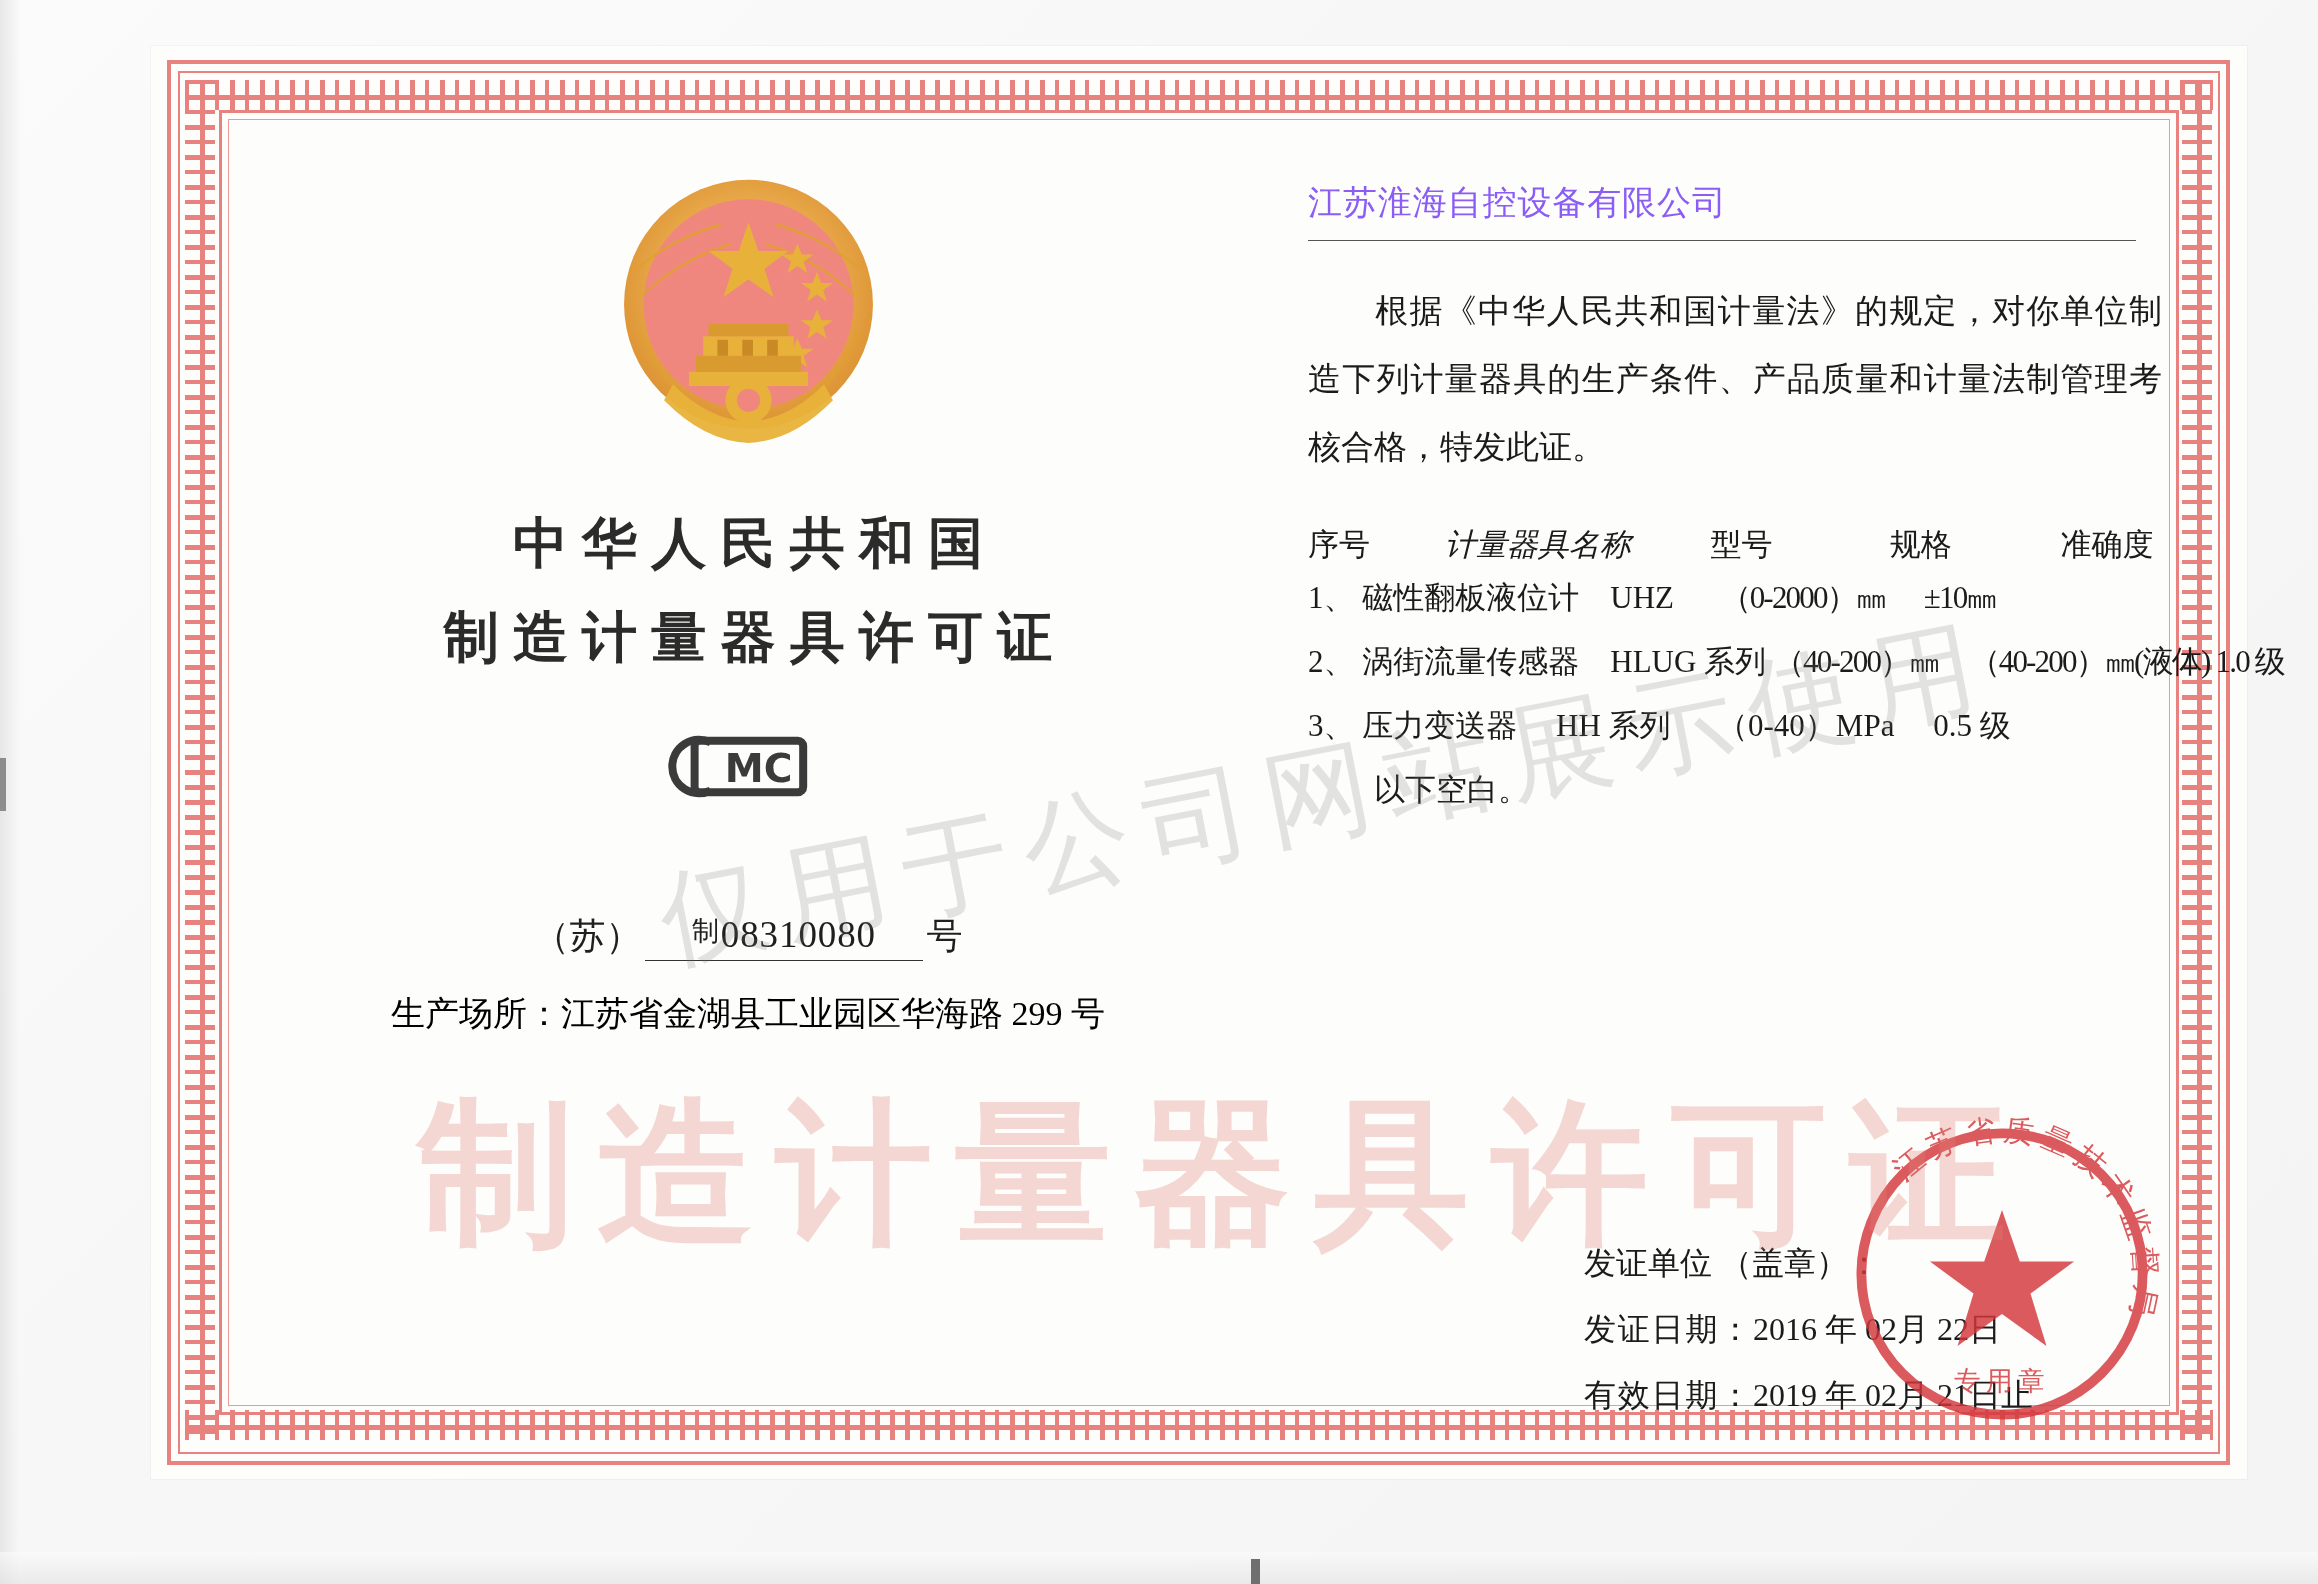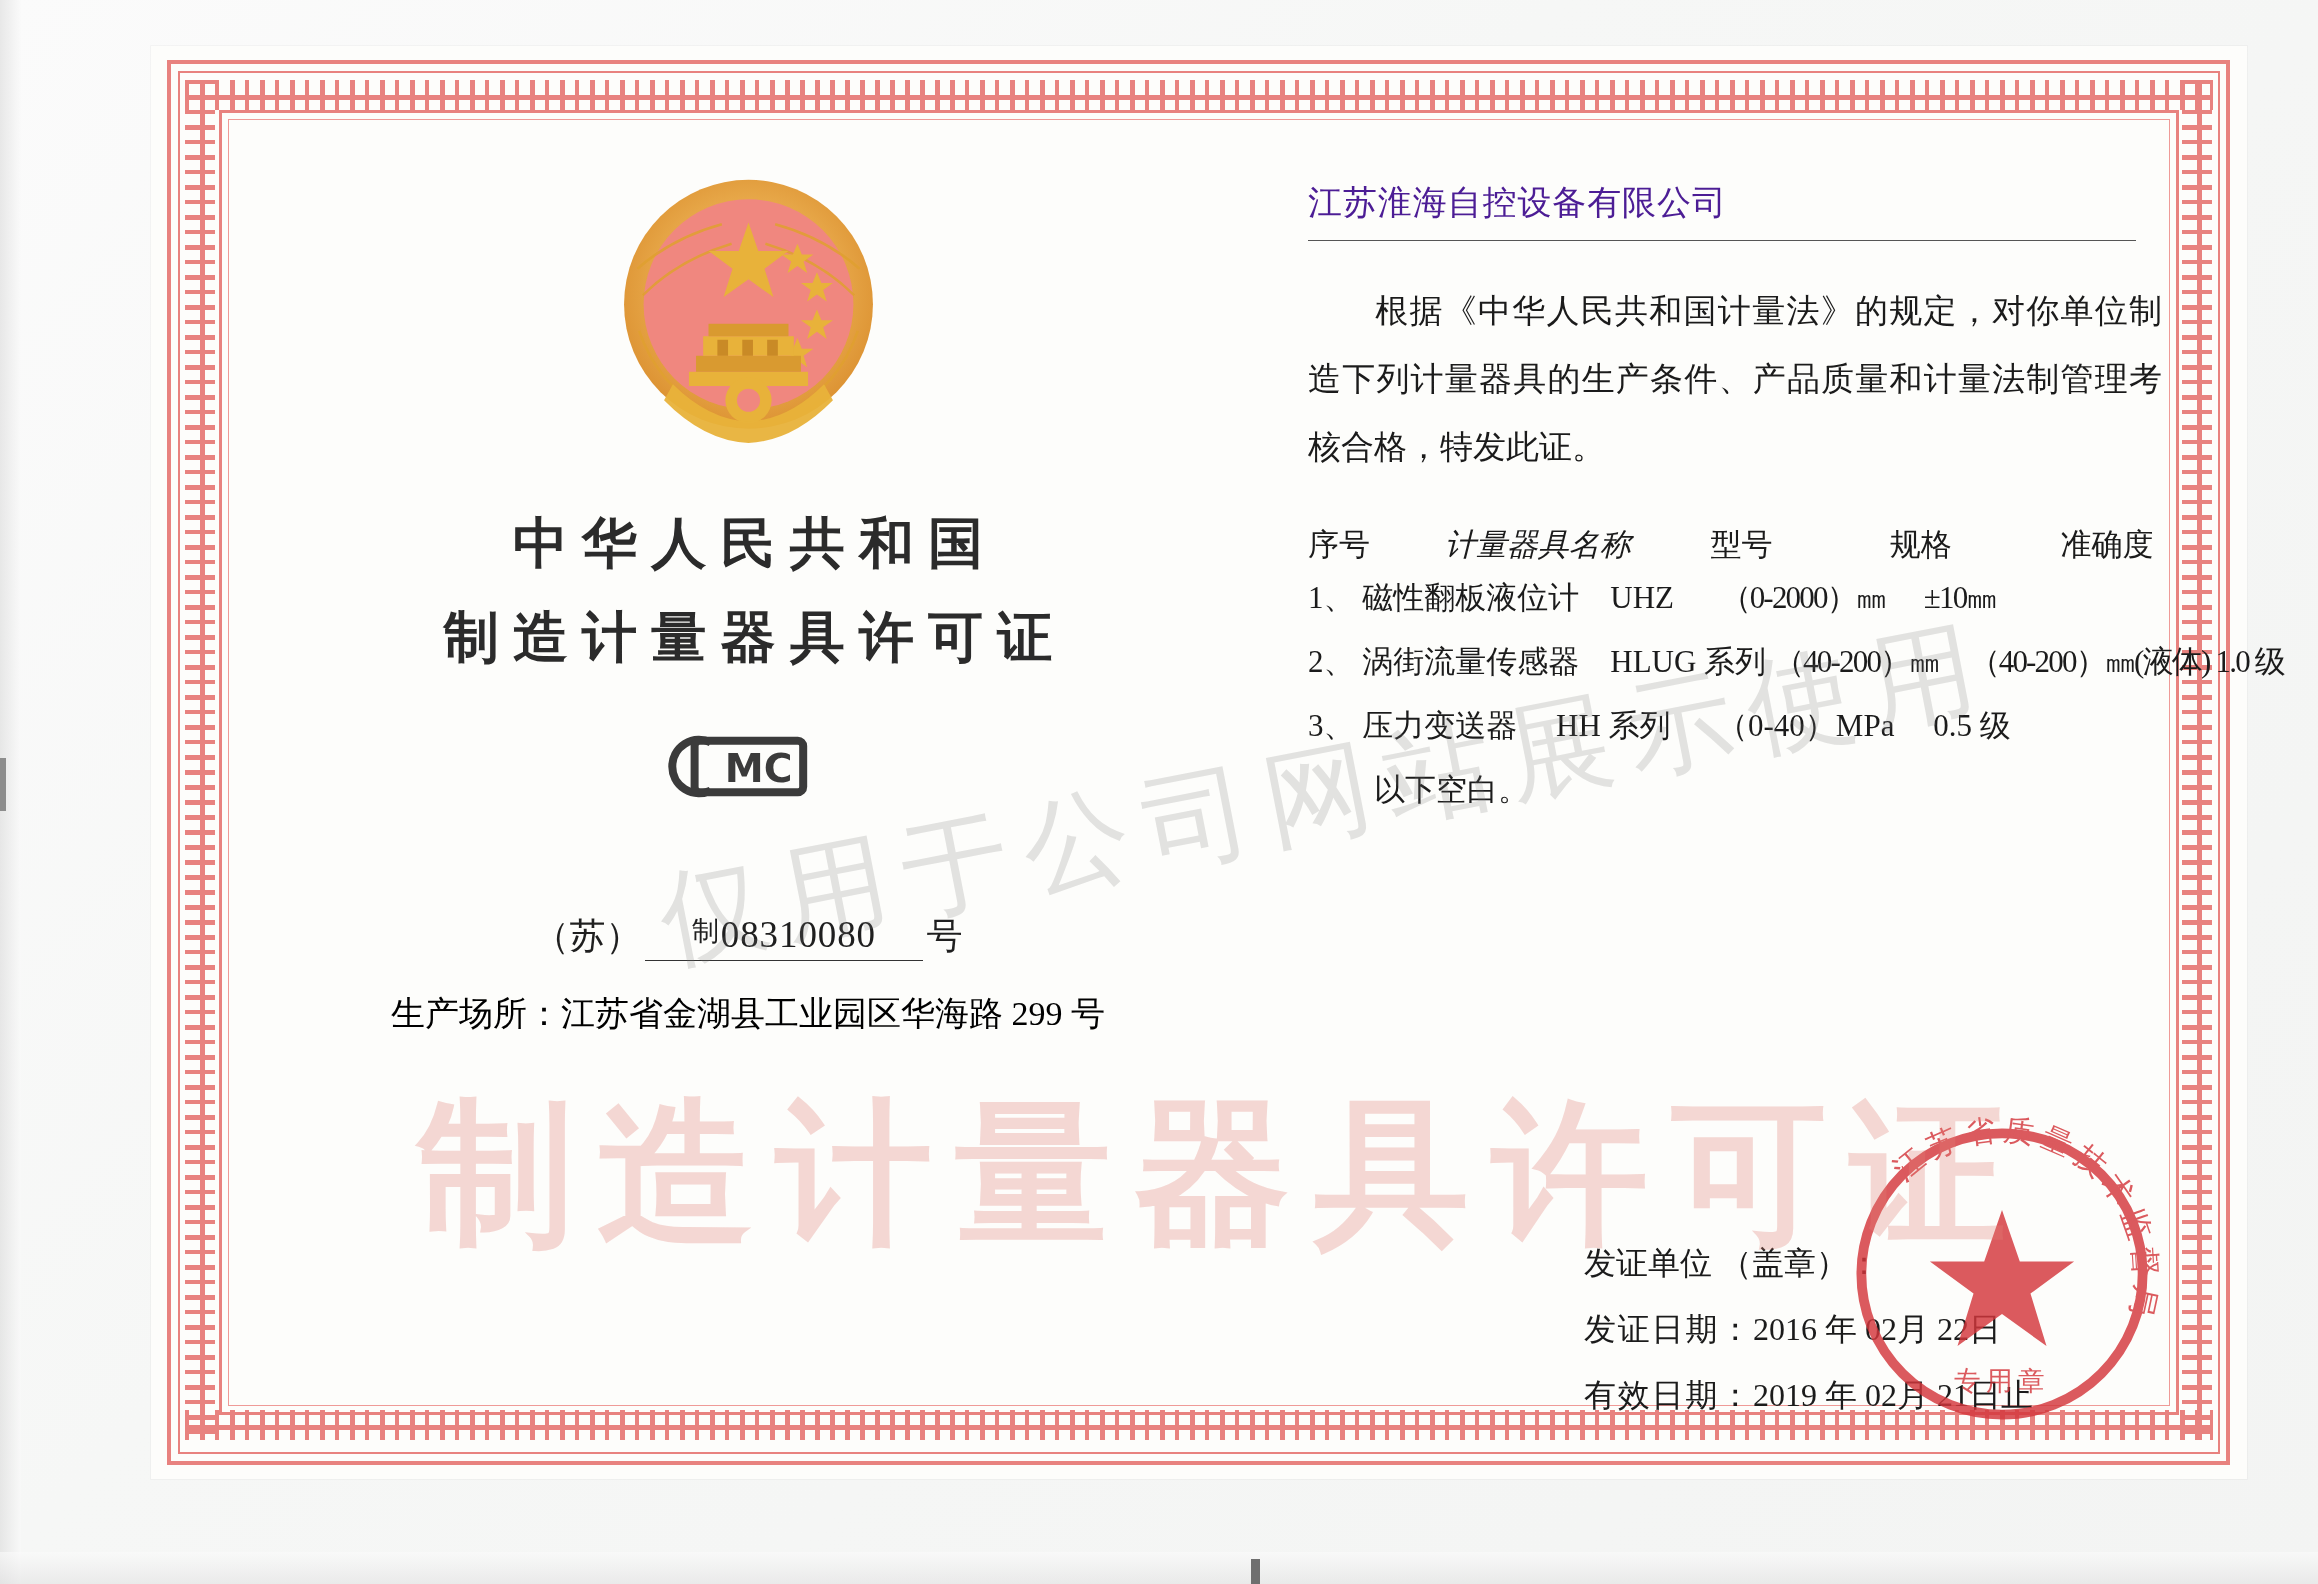--- a/index.html
+++ b/index.html
@@ -195,21 +195,21 @@
   
   .right-col {
     position: absolute;
     left: 1157px;
     top: 134px;
     width: 890px;
     color: #1b1b1b;
   }
   .company {
     font-size: 34px;
-    color: #4c1d95;
+    color: #8b5cf6;
     padding-bottom: 14.2px;
     border-bottom: 1.8px solid #555;
     width: 828px;
     letter-spacing: 0.9px;
   }
   .para {
     margin-top: 36px;
     font-size: 33px;
     line-height: 68px;
     width: 854px;

